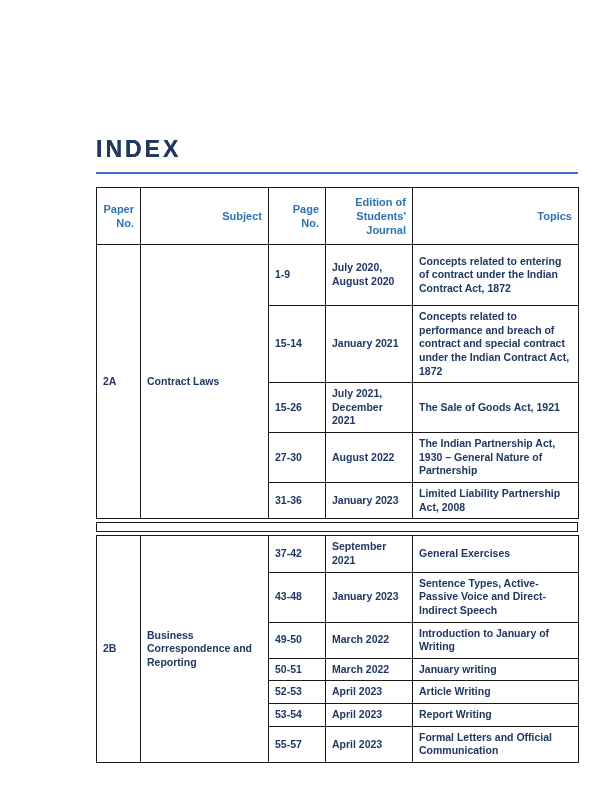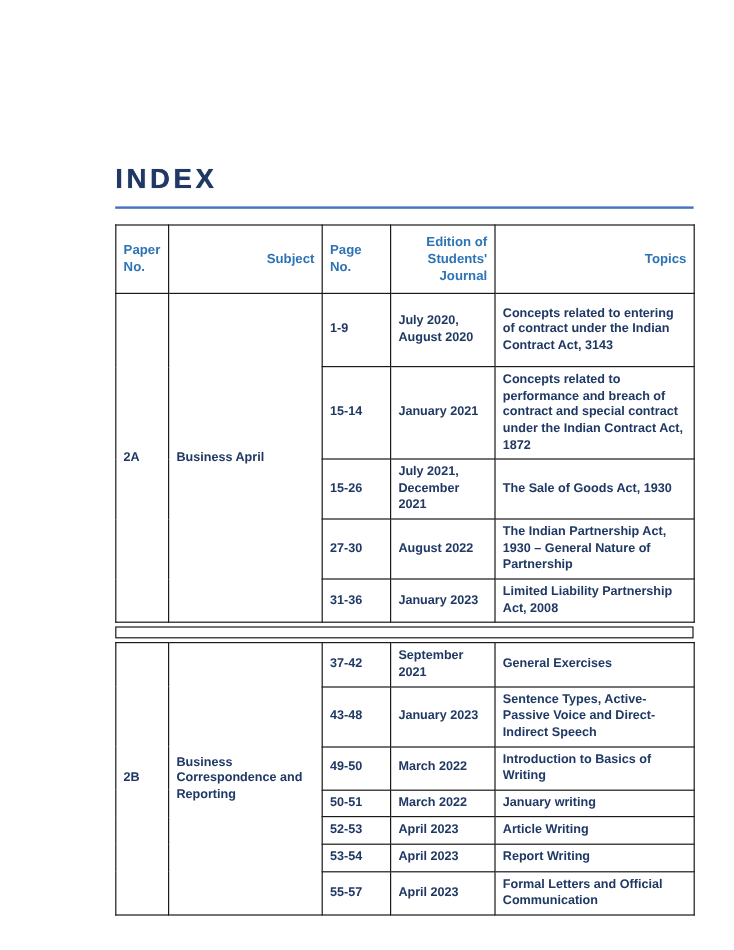--- a/index.html
+++ b/index.html
@@ -55,21 +55,21 @@
     vertical-align: middle;
     line-height: 1.3;
     word-wrap: break-word;
   }
   .index-table th {
     color: #2e74b5;
     font-size: 11px;
     text-align: right;
     height: 48px;
   }
-  .index-table th.center { text-align: left; }
+  .index-table th.center { text-align: right; }
   .index-table td {
     color: #1f3864;
   }
   td.paper-cell, td.page-cell {
   }
   td.edition-cell { }
   td.topic-cell { }
   .separator-row {
     width: 480px;
     height: 8px;
@@ -100,34 +100,34 @@
       <tbody>
           <tr>
         <th class="center">Paper No.</th>
         <th>Subject</th>
         <th class="center">Page No.</th>
         <th>Edition of Students' Journal</th>
         <th>Topics</th>
       </tr>
       <tr class="row-tall">
         <td class="paper-cell" rowspan="5">2A</td>
-        <td rowspan="5">Business April</td>
+        <td rowspan="5">Contract Laws</td>
         <td class="page-cell">1-9</td>
         <td class="edition-cell">July 2020, August 2020</td>
-        <td class="topic-cell">Concepts related to entering of contract under the Indian Contract Act, 3143</td>
+        <td class="topic-cell">Concepts related to entering of contract under the Indian Contract Act, 1872</td>
       </tr>
       <tr class="row-tall">
         <td class="page-cell">15-14</td>
         <td class="edition-cell">January 2021</td>
         <td class="topic-cell">Concepts related to performance and breach of contract and special contract under the Indian Contract Act, 1872</td>
       </tr>
       <tr class="row-med">
         <td class="page-cell">15-26</td>
         <td class="edition-cell">July 2021, December 2021</td>
-        <td class="topic-cell">The Sale of Goods Act, 1930</td>
+        <td class="topic-cell">The Sale of Goods Act, 1921</td>
       </tr>
       <tr>
         <td class="page-cell">27-30</td>
         <td class="edition-cell">August 2022</td>
         <td class="topic-cell">The Indian Partnership Act, 1930 – General Nature of Partnership</td>
       </tr>
       <tr>
         <td class="page-cell">31-36</td>
         <td class="edition-cell">January 2023</td>
         <td class="topic-cell">Limited Liability Partnership Act, 2008</td>
@@ -154,21 +154,21 @@
         <td class="topic-cell">General Exercises</td>
       </tr>
       <tr>
         <td class="page-cell">43-48</td>
         <td class="edition-cell">January 2023</td>
         <td class="topic-cell">Sentence Types, Active-Passive Voice and Direct-Indirect Speech</td>
       </tr>
       <tr>
         <td class="page-cell">49-50</td>
         <td class="edition-cell">March 2022</td>
-        <td class="topic-cell">Introduction to Basics of Writing</td>
+        <td class="topic-cell">Introduction to January of Writing</td>
       </tr>
       <tr>
         <td class="page-cell">50-51</td>
         <td class="edition-cell">March 2022</td>
         <td class="topic-cell">January writing</td>
       </tr>
       <tr>
         <td class="page-cell">52-53</td>
         <td class="edition-cell">April 2023</td>
         <td class="topic-cell">Article Writing</td>

